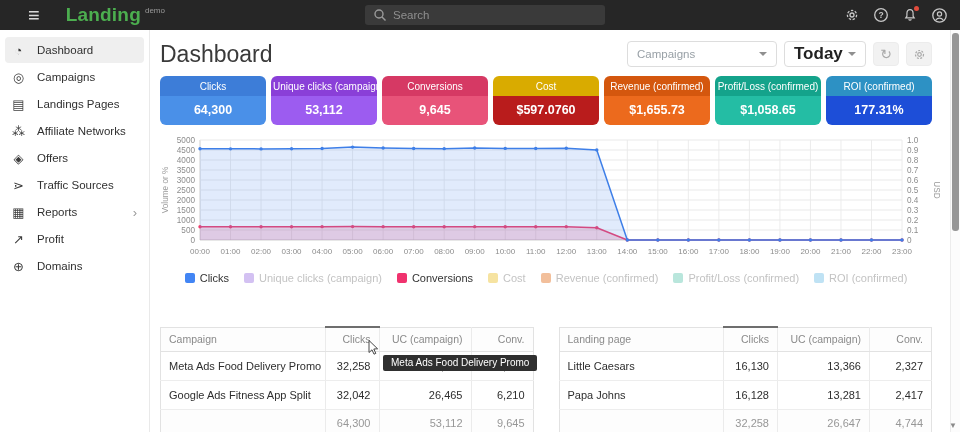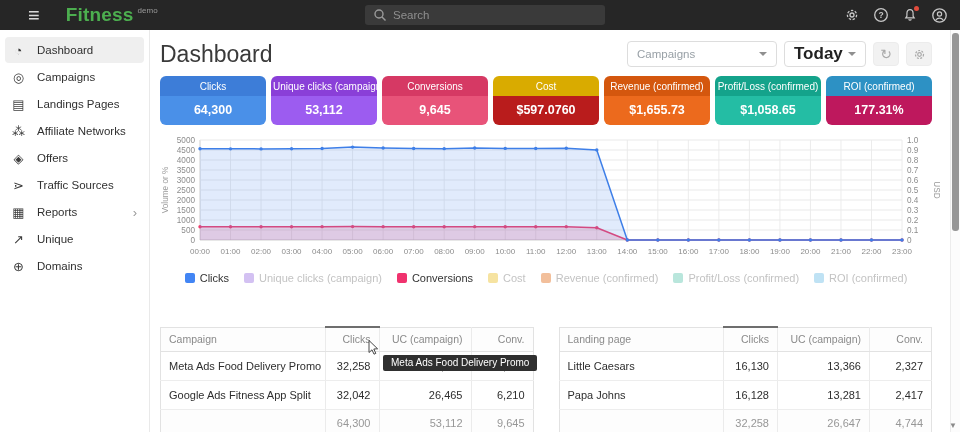--- a/index.html
+++ b/index.html
@@ -88,21 +88,21 @@
     padding:2px 8px 3px; border-radius:2px; z-index:50; white-space:nowrap; }
   .cursor { position:absolute; left:368px; top:340px; z-index:60; }
 </style>
 </head>
 <body>
 
 <div id="app">
 
   <div class="topbar">
     <span class="burger">≡</span>
-    <span class="logo">Fitness</span>
+    <span class="logo">Landing</span>
     <span class="logo-badge">demo</span>
     <div class="search-wrap">
       <input type="text" placeholder="Search" style="">
       <svg class="search-ic" width="14" height="14" viewBox="0 0 14 14">
         <circle cx="6" cy="6" r="4" fill="none" stroke="#9a9a9a" stroke-width="1.4"></circle>
         <line x1="9" y1="9" x2="12.5" y2="12.5" stroke="#9a9a9a" stroke-width="1.4"></line>
       </svg>
     </div>
     <div class="tb-icons">
       <span class="tb-btn">
@@ -160,21 +160,21 @@
           <span class="si-icon">⋗</span>
           <span class="si-label">Traffic Sources</span>
         </div>
         <div class="side-item">
           <span class="si-icon">▦</span>
           <span class="si-label">Reports</span>
           <span class="si-chev">›</span>
         </div>
         <div class="side-item">
           <span class="si-icon">↗</span>
-          <span class="si-label">Unique</span>
+          <span class="si-label">Profit</span>
         </div>
         <div class="side-item">
           <span class="si-icon">⊕</span>
           <span class="si-label">Domains</span>
         </div>
       </nav>
   </div>
 
   <div class="main">
     <div class="page-head">
@@ -218,21 +218,21 @@
         <div class="card">
           <div class="card-h" style="background:#d4570e">Revenue (confirmed)</div>
           <div class="card-v" style="background:#ec6a1d">$1,655.73</div>
         </div>
         <div class="card">
           <div class="card-h" style="background:#14a38b">Profit/Loss (confirmed)</div>
           <div class="card-v" style="background:#24bda4">$1,058.65</div>
         </div>
         <div class="card">
           <div class="card-h" style="background:#2d91c4">ROI (confirmed)</div>
-          <div class="card-v" style="background:#be185d">177.31%</div>
+          <div class="card-v" style="background:#1d4ed8">177.31%</div>
         </div>
       </div>
 
     <div class="chart-wrap">
       <svg width="780" height="132" viewBox="0 0 780 132">
           <line x1="40" y1="8" x2="40" y2="108" stroke="#cfcfcf" stroke-width="1"></line>
           <text x="40" y="122" font-size="8" fill="#8c8c8c" text-anchor="middle">00:00</text>
           <line x1="70.52173913043478" y1="8" x2="70.52173913043478" y2="108" stroke="#ececec" stroke-width="1"></line>
           <text x="70.52173913043478" y="122" font-size="8" fill="#8c8c8c" text-anchor="middle">01:00</text>
           <line x1="101.04347826086956" y1="8" x2="101.04347826086956" y2="108" stroke="#ececec" stroke-width="1"></line>

